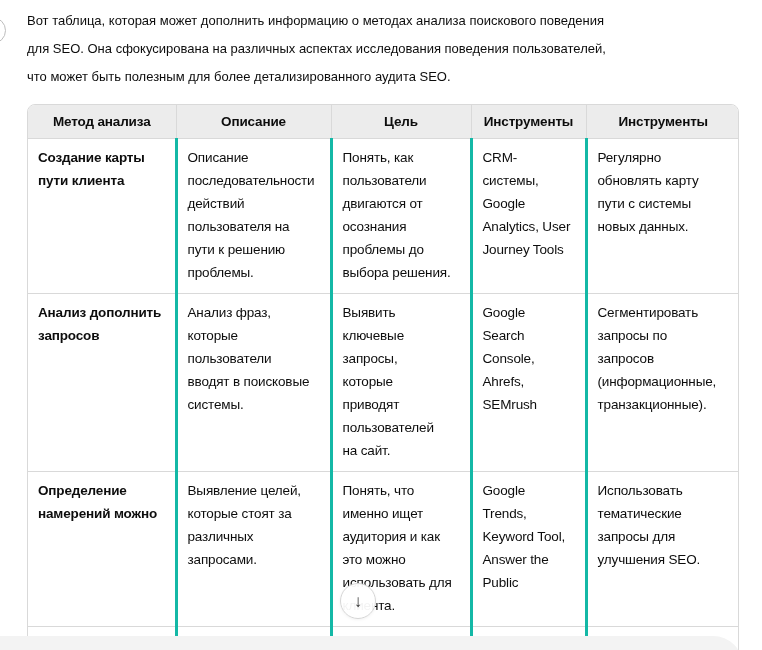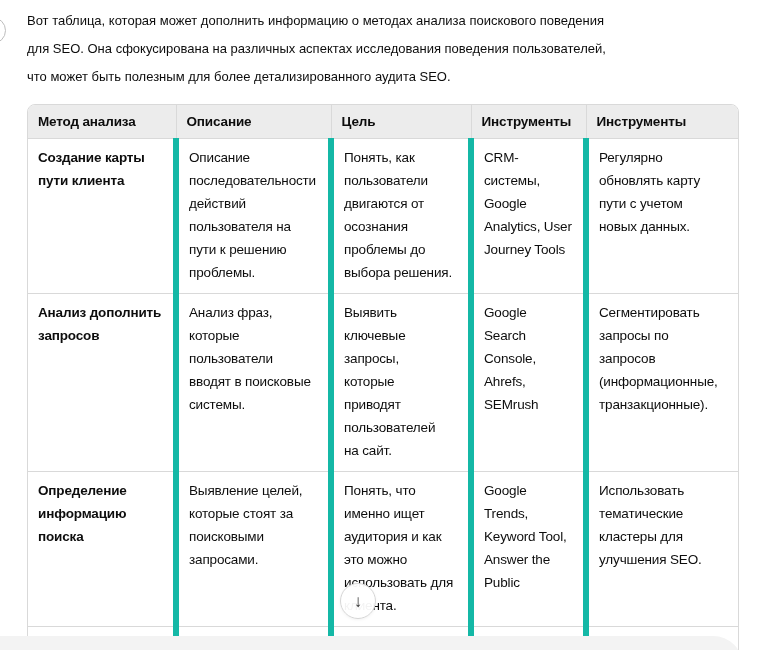--- a/index.html
+++ b/index.html
@@ -32,33 +32,33 @@
   .table-wrap {
     position: absolute; left: 27px; top: 104px; width: 712px;
     border: 1px solid #d9d9d9;
     border-radius: 8px 8px 0 0;
     overflow: hidden;
     background: #fff;
   }
   table { width: 100%; border-collapse: collapse; table-layout: fixed; }
   th {
     background: #ececec;
-    font-size: 13.5px; font-weight: 700; text-align: left;
+    font-size: 13.5px; font-weight: 700; text-align: center;
     height: 33px; padding: 0 10px; vertical-align: middle;
     border-bottom: 1px solid #d9d9d9;
     border-right: 1px solid #d9d9d9;
     letter-spacing: -0.15px;
   }
   th:last-child { border-right: none; }
   td {
     vertical-align: top;
     font-size: 13.5px; line-height: 23px;
     padding: 7px 10px 9px;
     border-bottom: 1px solid #d9d9d9;
-    border-right: 6px solid #14b8a6;
+    border-right: 3px solid #14b8a6;
     white-space: pre-line;
     letter-spacing: -0.15px;
   }
   td:last-child { border-right: none; }
   tr:last-child td { border-bottom: none; }
   td.method { font-weight: 700; }
 
   
   .scroll-btn {
     position: absolute; left: 340px; top: 583px;
@@ -124,21 +124,21 @@
 осознания
 проблемы до
 выбора решения.</td>
         <td>CRM-
 системы,
 Google
 Analytics, User
 Journey Tools</td>
         <td>Регулярно
 обновлять карту
-пути с учетом
+пути с системы
 новых данных.</td>
       </tr>
       <tr>
         <td class="method">Анализ дополнить
 запросов</td>
         <td>Анализ фраз,
 которые
 пользователи
 вводят в поисковые
 системы.</td>
@@ -155,39 +155,39 @@
 Ahrefs,
 SEMrush</td>
         <td>Сегментировать
 запросы по
 запросов
 (информационные,
 транзакционные).</td>
       </tr>
       <tr>
         <td class="method">Определение
-информацию поиска</td>
+намерений можно</td>
         <td>Выявление целей,
 которые стоят за
-поисковыми
+различных
 запросами.</td>
         <td>Понять, что
 именно ищет
 аудитория и как
 это можно
 использовать для
 клиента.</td>
         <td>Google
 Trends,
 Keyword Tool,
 Answer the
 Public</td>
         <td>Использовать
 тематические
-кластеры для
+запросы для
 улучшения SEO.</td>
       </tr>
       <tr>
         <td class="method">Т</td>
         <td>Из</td>
         <td>О</td>
         <td>Goo</td>
         <td>А</td>
       </tr>
     </tbody>

